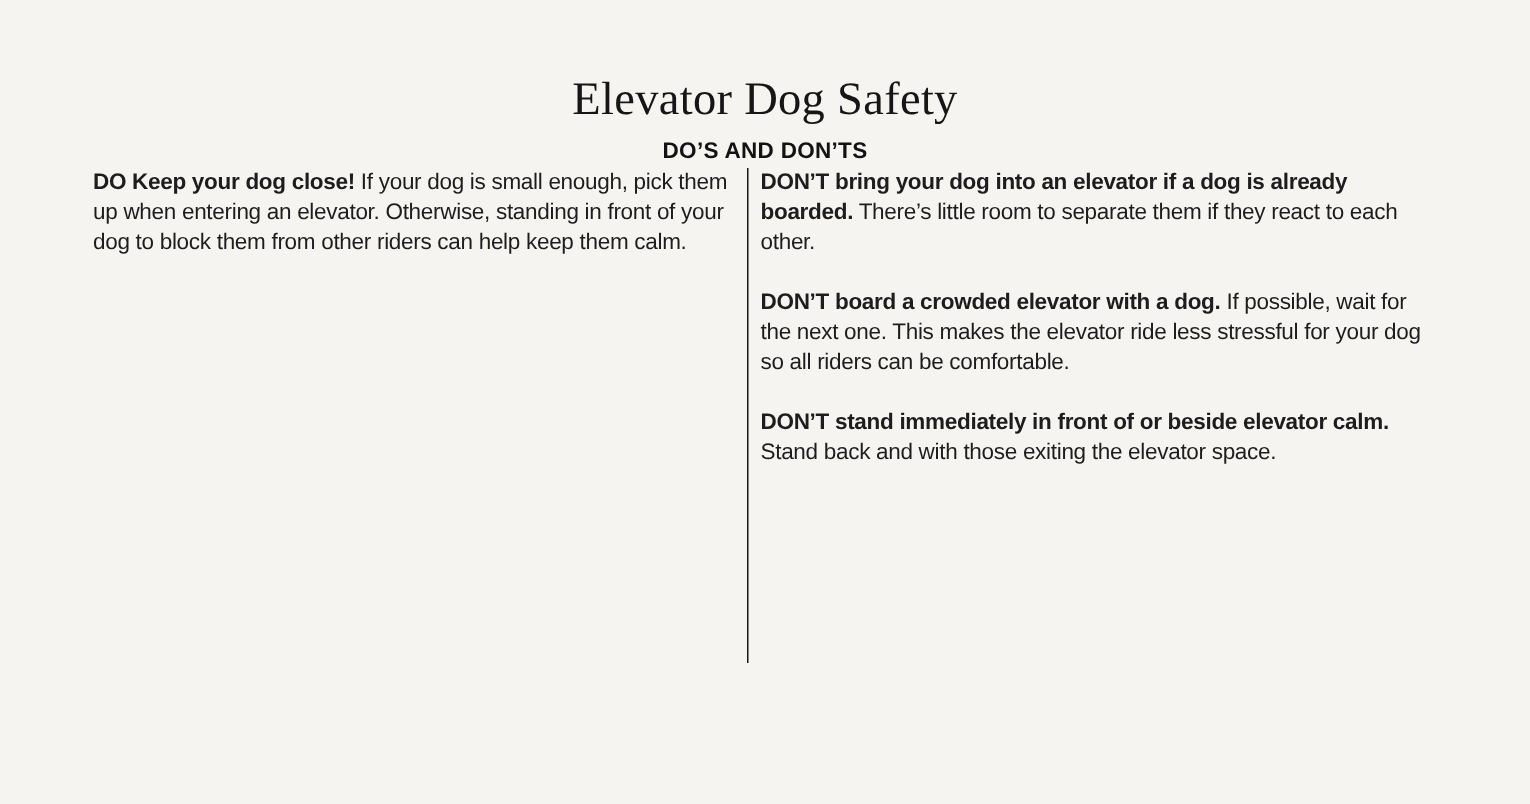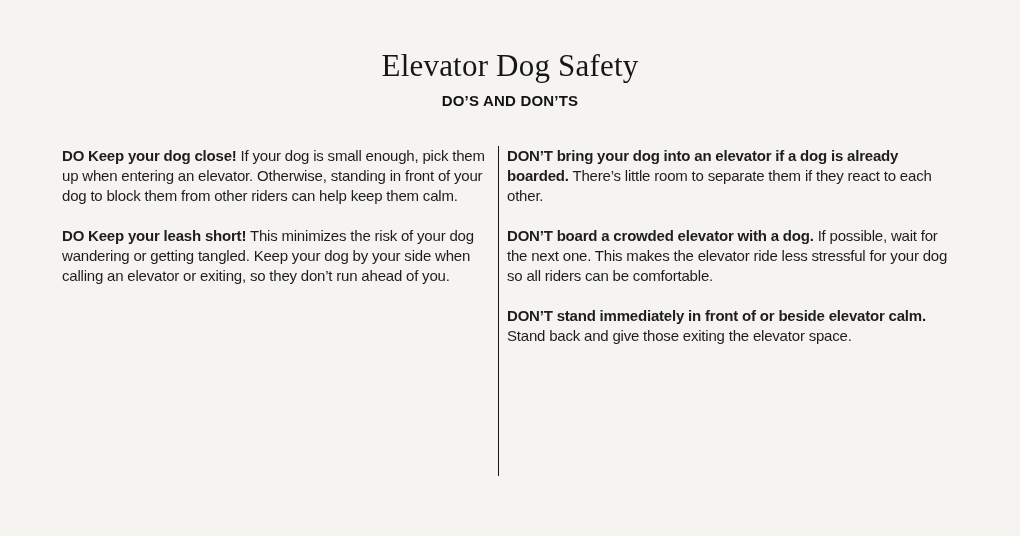--- a/index.html
+++ b/index.html
@@ -37,21 +37,20 @@
     font-weight: 700;
     font-size: 15px;
     line-height: 22px;
     letter-spacing: 0.2px;
     margin-top: 6px;
     color: #121212;
   }
   .content {
     display: flex;
     align-items: flex-start;
-    margin-top: 34px;
     padding-left: 62px;
   }
   .col {
     font-size: 15px;
     line-height: 20px;
     letter-spacing: -0.2px;
   }
   .col-dos {
     width: 436px;
     padding-right: 11px;
@@ -80,36 +79,32 @@
     <h1 class="title">Elevator Dog Safety</h1>
     <h2 class="subtitle">DO’S AND DON’TS</h2>
   </header>
 
   <main class="content">
     <section class="col col-dos">
       <p class="item">
         <strong class="lead">DO Keep your dog close!</strong>
         <span>If your dog is small enough, pick them up when entering an elevator. Otherwise, standing in front of your dog to block them from other riders can help keep them calm.</span>
       </p>
-      <p class="item">
-        <strong class="lead">DO Keep your leash short!</strong>
-        <span>This minimizes the risk of your dog wandering or getting tangled. Keep your dog by your side when calling an elevator or exiting, so they don’t run ahead of you.</span>
-      </p>
     </section>
 
     <div class="divider"></div>
 
     <section class="col col-donts">
       <p class="item">
         <strong class="lead">DON’T bring your dog into an elevator if a dog is already boarded.</strong>
         <span>There’s little room to separate them if they react to each other.</span>
       </p>
       <p class="item">
         <strong class="lead">DON’T board a crowded elevator with a dog.</strong>
         <span>If possible, wait for the next one. This makes the elevator ride less stressful for your dog so all riders can be comfortable.</span>
       </p>
       <p class="item">
         <strong class="lead">DON’T stand immediately in front of or beside elevator calm.</strong>
-        <span>Stand back and give those exiting the elevator space.</span>
+        <span>Stand back and with those exiting the elevator space.</span>
       </p>
     </section>
   </main>
 </div>
 
 </body></html>

